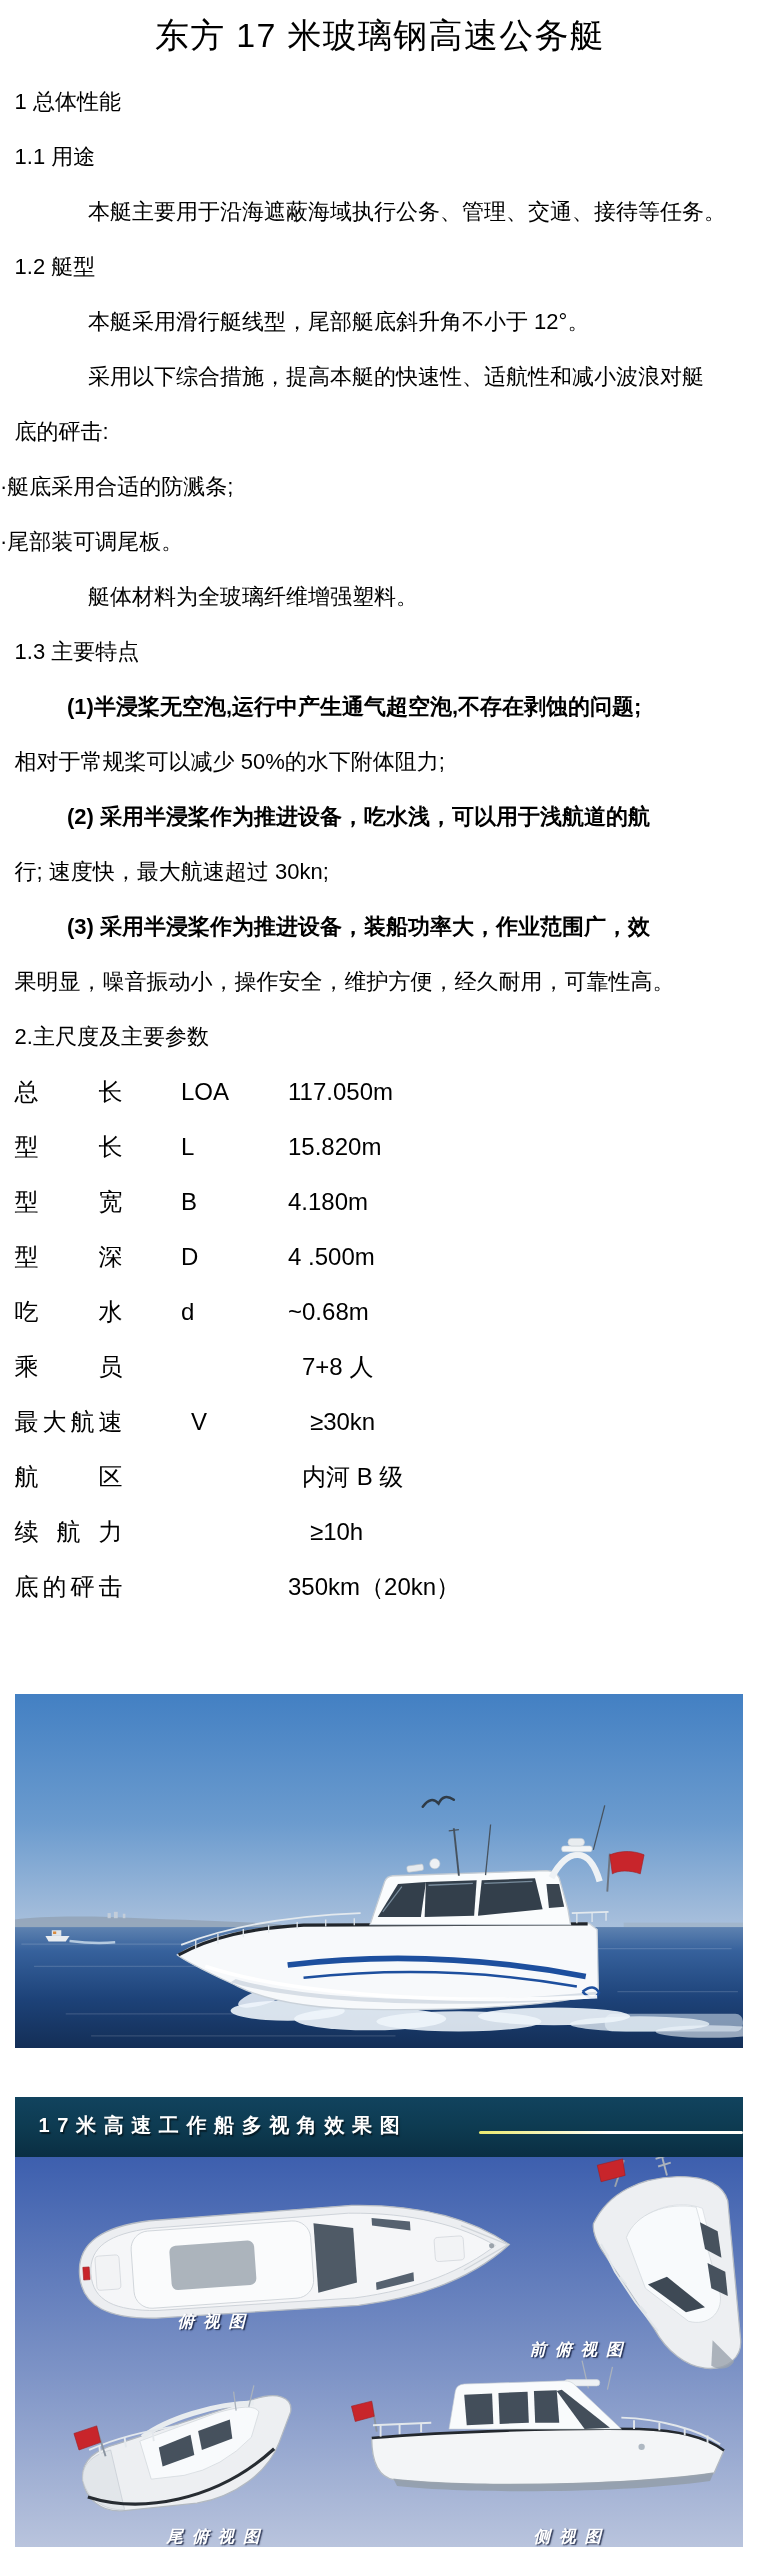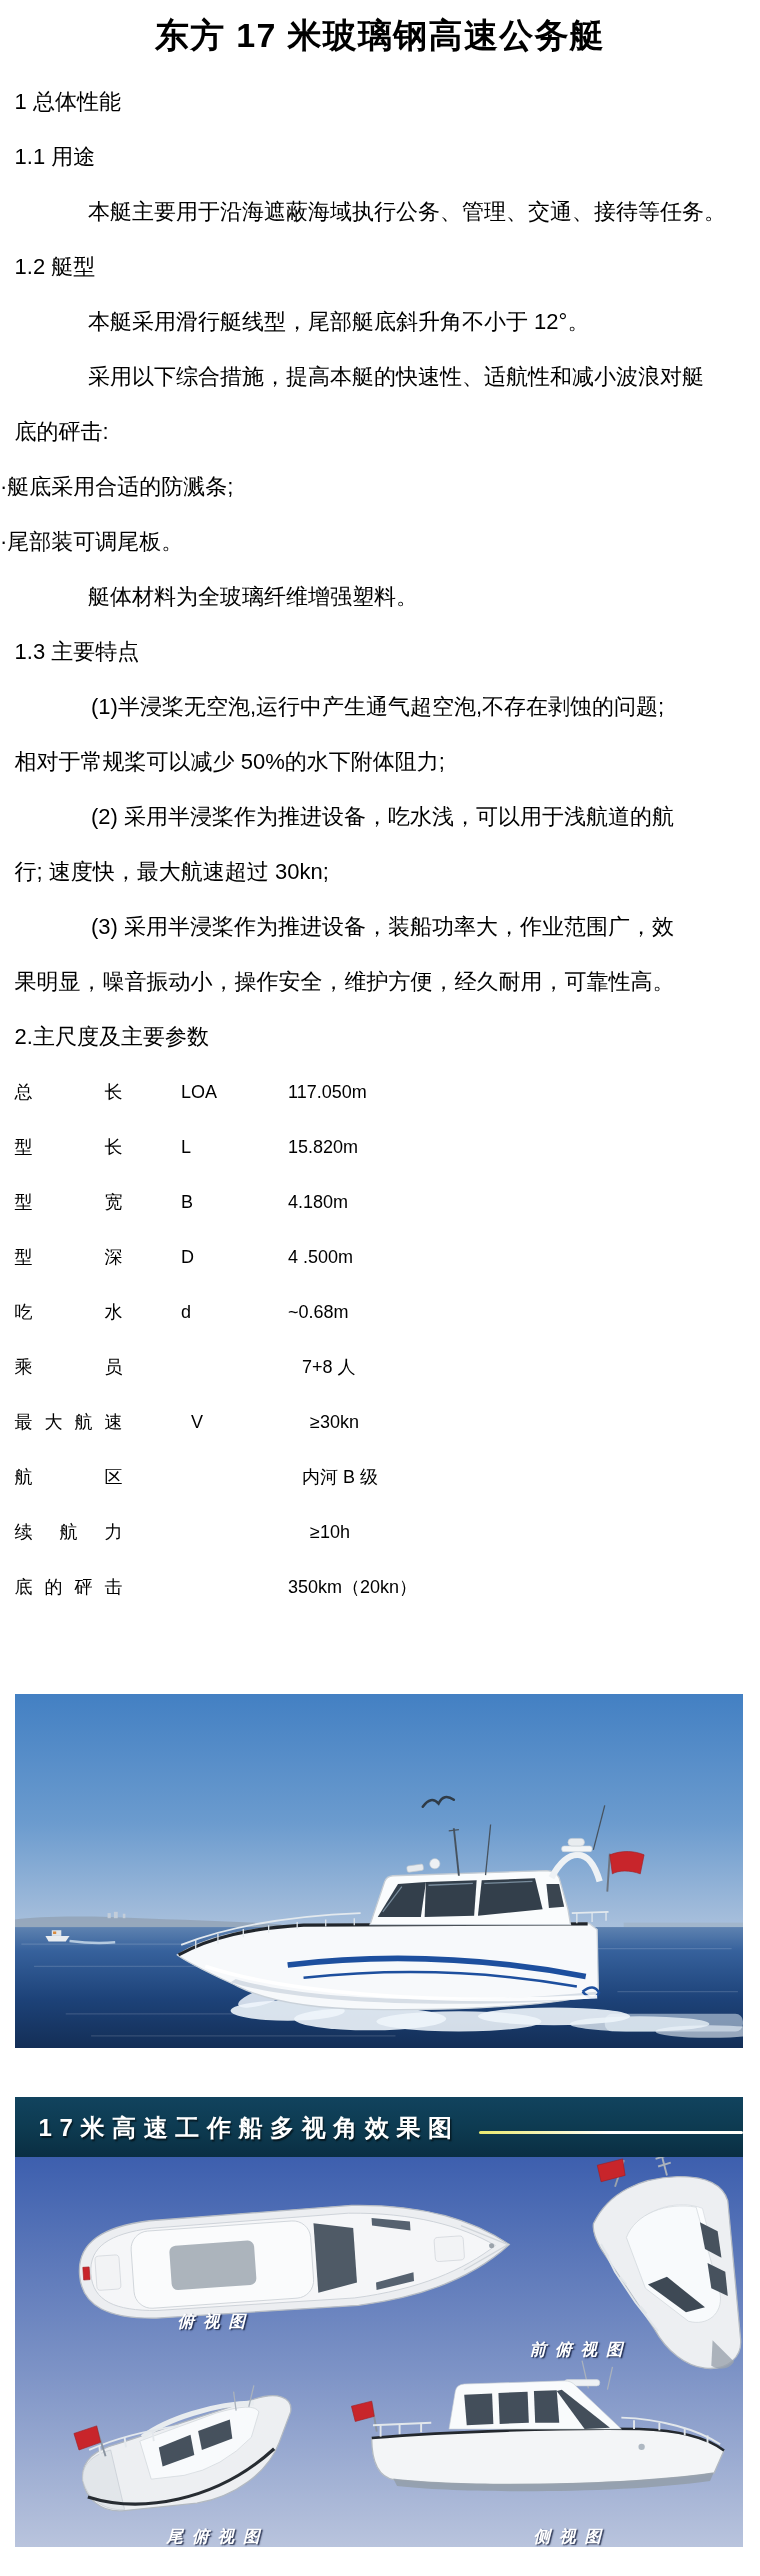--- a/index.html
+++ b/index.html
@@ -1,41 +1,41 @@
 <!DOCTYPE html>
 <html style="--flag_red: #c8252b; --hull_stripe_blue: #1d4f9e; --banner_bg: #0d3a50; --render_bg_top: #3d5fae; --render_bg_bottom: #b9c4dd; --sky_top: #4380c3; --sea_deep: #132e56; --line_yellow: #eae96f;font-size:10px"><head>
 <meta charset="utf-8">
 <style>
   html,body{margin:0;padding:0;background:#ffffff;}
   #page{position:relative;width:760px;height:2576px;background:#ffffff;overflow:hidden;
         font-family:"Liberation Sans","DejaVu Sans",sans-serif;color:#000;}
   .doc-title{position:absolute;top:12.7px;left:0;width:100%;text-align:center;
-             font-size:34px;font-weight:bold;letter-spacing:1.3px;}
+             font-size:34px;font-weight:normal;letter-spacing:1.3px;}
   .lines{position:absolute;top:74px;left:0;width:760px;}
   .line{height:55px;display:flex;align-items:center;font-size:22px;white-space:pre;}
   .ind0{padding-left:14.6px;}
   .ind1{padding-left:88px;}
-  .ind2{padding-left:91px;}
+  .ind2{padding-left:67px;font-weight:bold;}
   .ind3{}
   
-  .spec{height:55px;position:relative;font-size:18px;}
+  .spec{height:55px;position:relative;font-size:24px;}
   .sp-label{position:absolute;left:14.6px;top:50%;transform:translateY(-50%);
             display:inline-block;width:108px;text-align:justify;text-align-last:justify;}
   .sp-sym{position:absolute;left:181px;top:50%;transform:translateY(-50%);}
   .sp-sym.symv{left:191px;}
   .sp-val{position:absolute;left:288px;top:50%;transform:translateY(-50%);}
   .sp-val.v2{left:302px;}
   .sp-val.v3{left:310px;}
   
   .photo{position:absolute;left:14.6px;top:1694px;width:728px;height:354px;}
   
   .render-fig{position:absolute;left:14.6px;top:2097px;width:728px;height:450px;overflow:hidden;}
   .render-banner{position:absolute;left:0;top:0;width:728px;height:60px;
                  background:linear-gradient(180deg,#11435e 0%,var(--banner_bg,#0d3a50) 55%,#0a2e42 100%);}
-  .banner-title{position:absolute;left:24px;top:15px;font-size:24px;font-weight:bold;color:#ffffff;
+  .banner-title{position:absolute;left:24px;top:15px;font-size:20px;font-weight:bold;color:#ffffff;
                 letter-spacing:7.6px;white-space:nowrap;text-shadow:1.3px 1.9px 1.3px rgba(0,0,0,0.55);}
   .banner-underline{position:absolute;left:464px;top:34px;width:264px;height:3.2px;
                     background:linear-gradient(90deg,var(--line_yellow,#eae96f) 0%,#ffffff 50%,#fffef8 100%);
                     border-radius:1.9px;}
   .render-body{position:absolute;left:0;top:60px;width:728px;height:390px;
                background:linear-gradient(180deg,var(--render_bg_top,#3d5fae) 0%,#7d93c6 55%,var(--render_bg_bottom,#b9c4dd) 100%);}
   .render-svg{position:absolute;left:0;top:60px;width:728px;height:390px;}
   .view-label{position:absolute;color:#ffffff;font-size:16.5px;font-weight:bold;font-style:italic;
               letter-spacing:9px;white-space:nowrap;text-shadow:1.3px 1.3px 1.3px rgba(15,25,55,0.85);}
   .lbl-top{left:163px;top:214px;}

